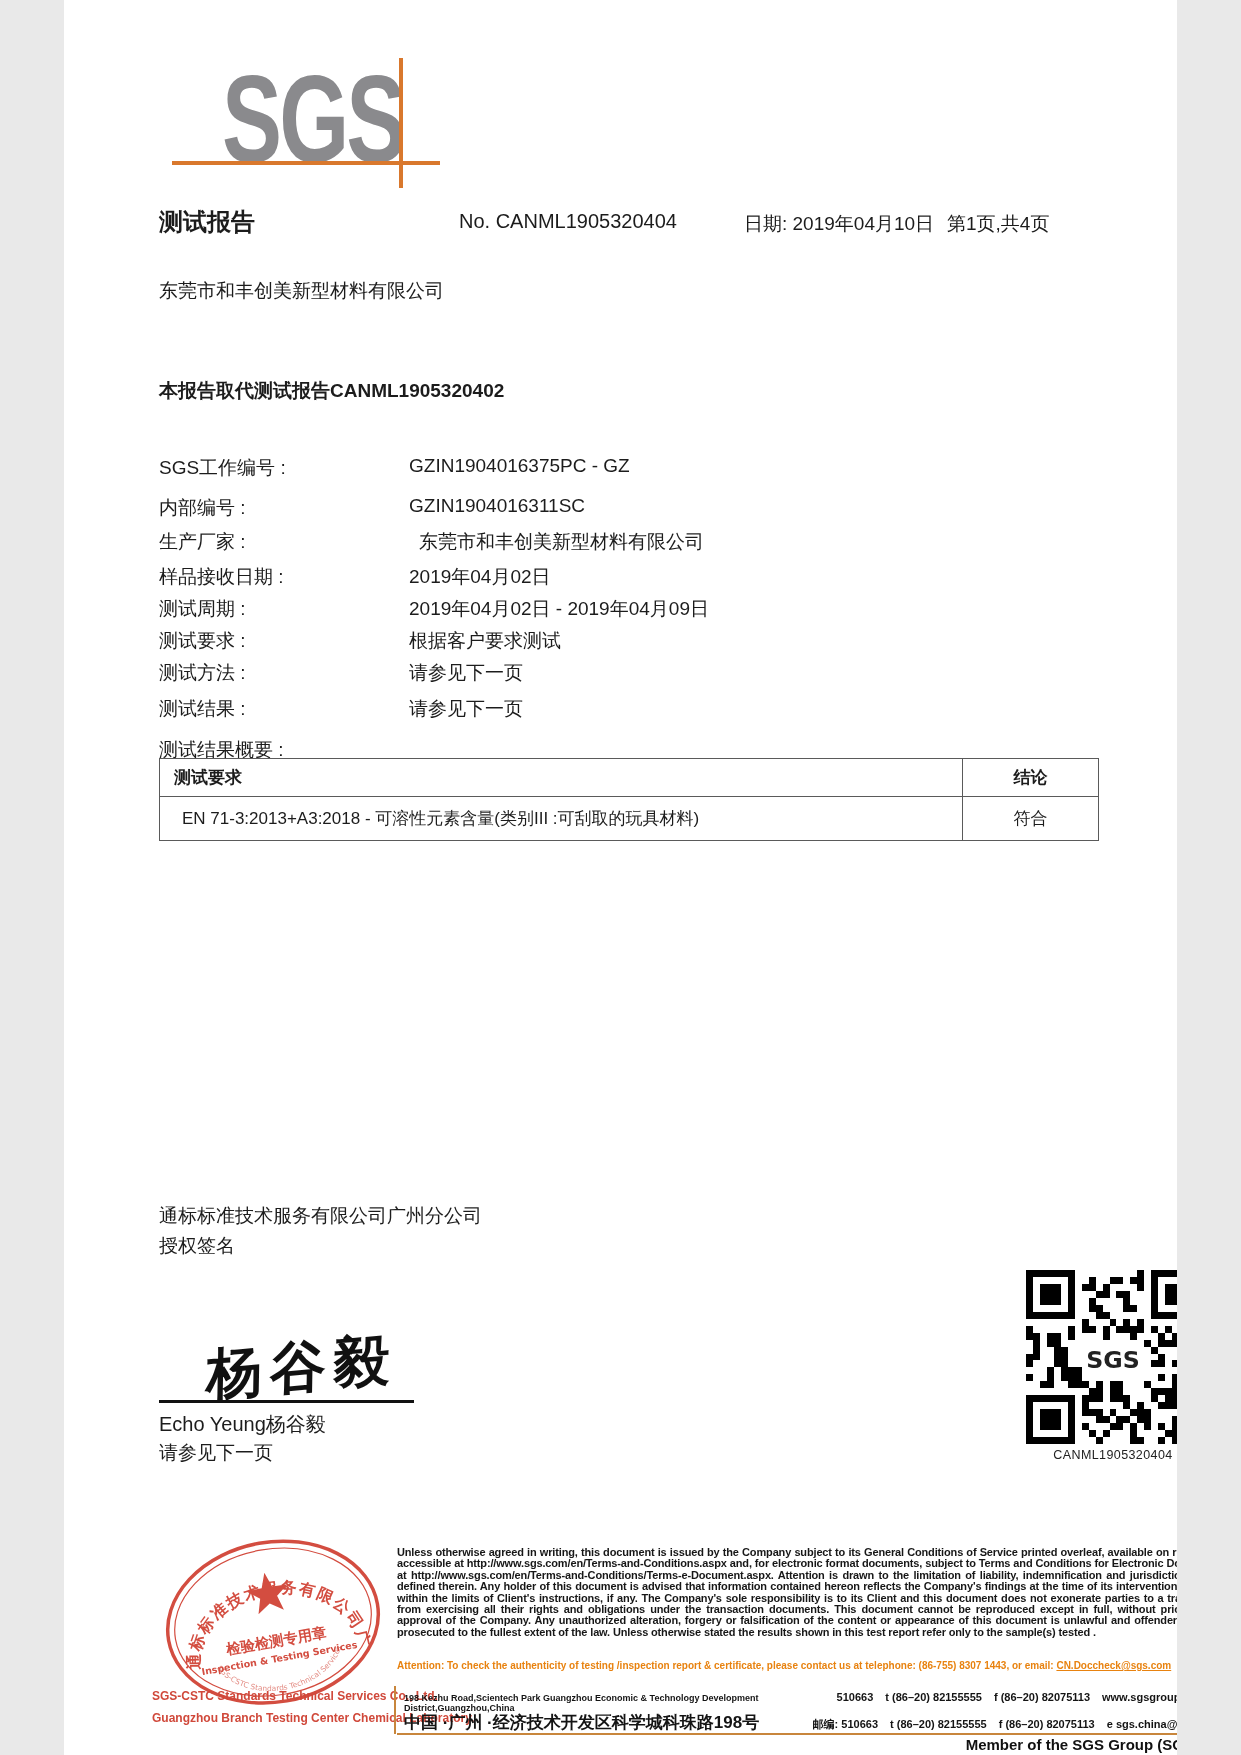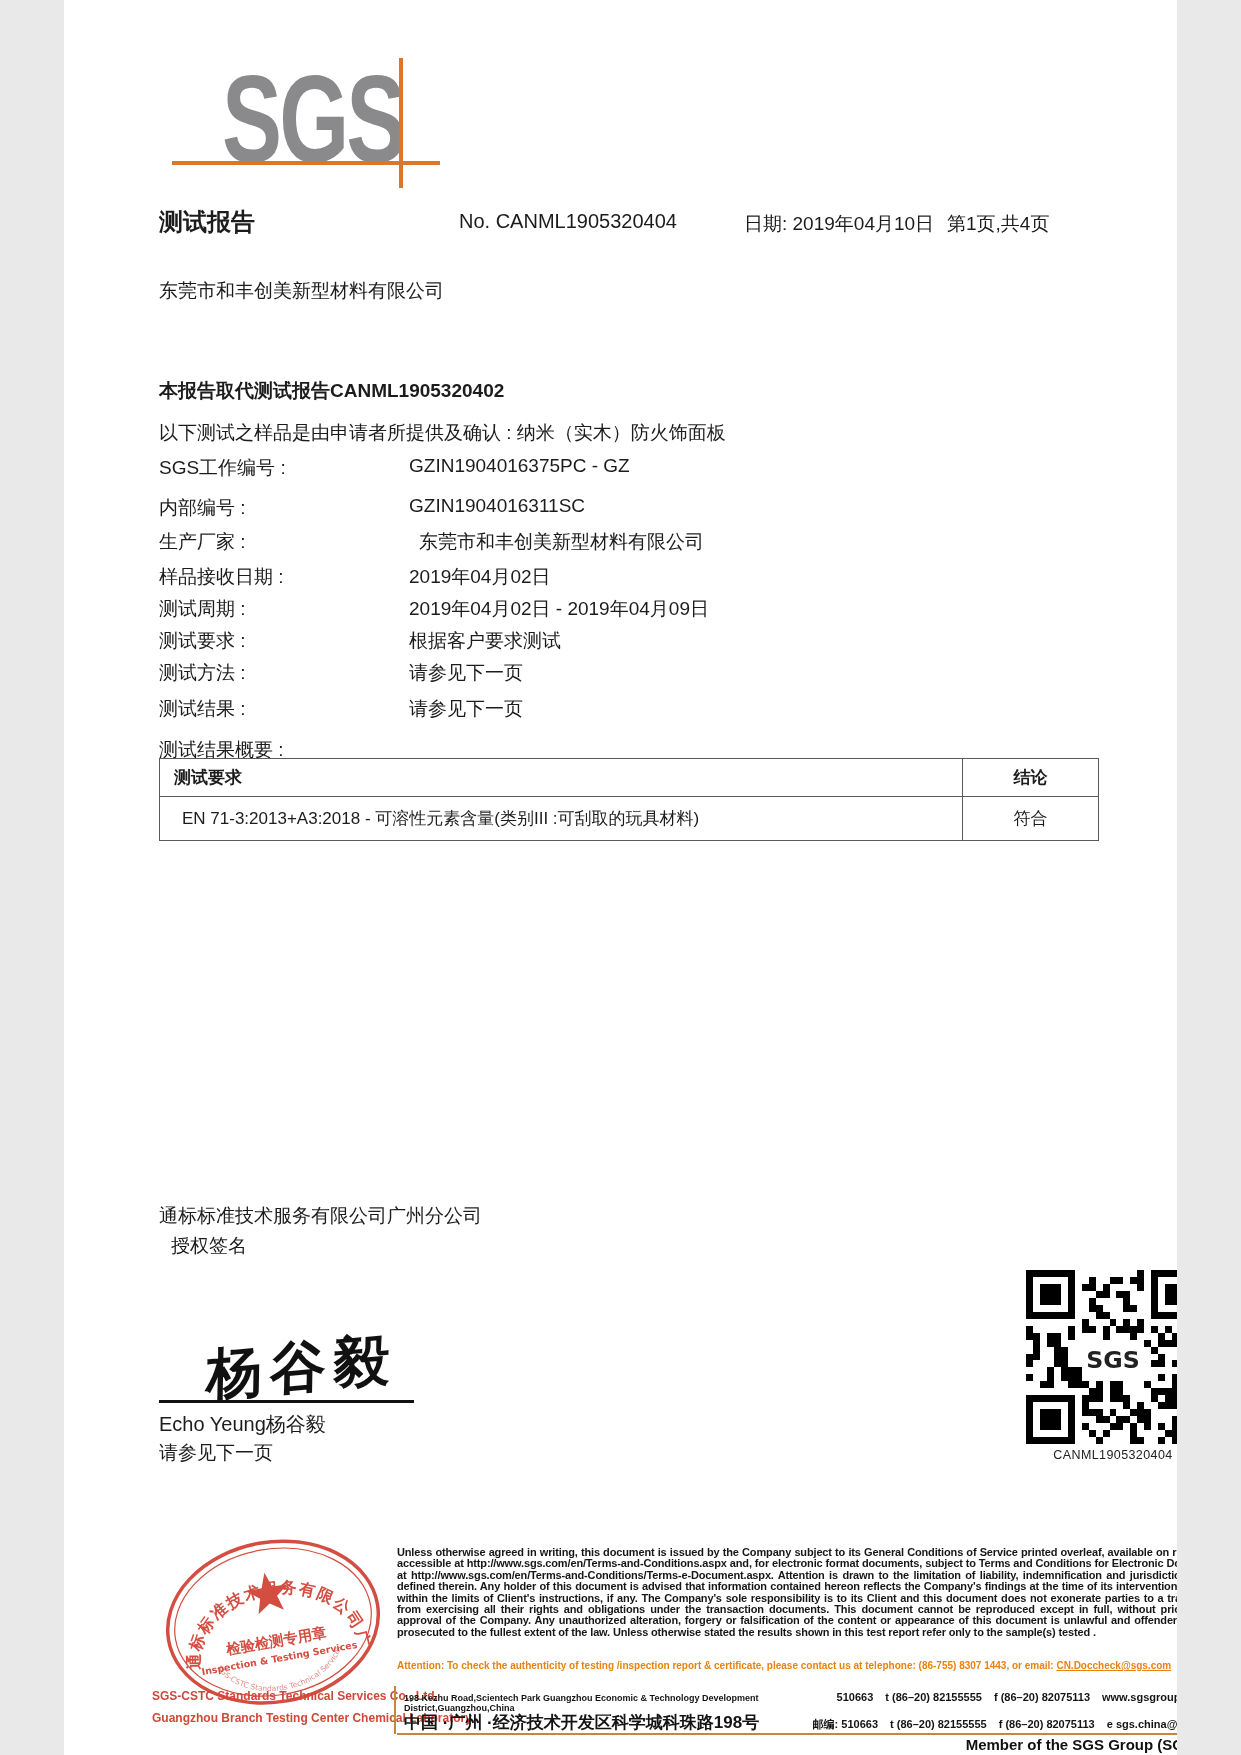--- a/index.html
+++ b/index.html
@@ -34,21 +34,21 @@
   .summary-heading{left:95px;top:737px;font-size:19px;}
 
   .rtable{left:95px;top:758px;width:940px;border:1px solid #5a5a5a;border-collapse:collapse;}
   .rtable td,.rtable th{border:1px solid #5a5a5a;font-size:17px;text-align:left;}
   .rtable th.c1{padding:7px 8px 7px 14px;font-weight:bold;height:21px;}
   .rtable th.c2{width:133px;text-align:center;font-weight:bold;}
   .rtable td.c1{padding:10px 8px 10px 22px;font-weight:normal;}
   .rtable td.c2{text-align:center;}
 
   .sig-company{left:95px;top:1203px;font-size:19px;}
-  .sig-auth{left:95px;top:1233px;font-size:19px;margin-left:12px;}
+  .sig-auth{left:95px;top:1233px;font-size:19px;}
   .handwriting{left:142px;top:1330px;font-size:56px;font-weight:bold;color:#111;
     transform:rotate(-5deg) skewX(-6deg);letter-spacing:8px;}
   .sig-line{left:95px;top:1400px;width:255px;height:3px;background:#111;}
   .sig-name{left:95px;top:1411px;font-size:20px;}
   .sig-title{left:95px;top:1440px;font-size:19px;}
 
   .qr{left:962px;top:1270px;width:174px;height:174px;}
   .qr-label{left:956px;top:1448px;width:186px;text-align:center;font-size:12.5px;
     letter-spacing:0.4px;color:#222;}
 
@@ -82,21 +82,20 @@
   <div class="abs logo-vline"></div>
 
   <div class="abs title">测试报告</div>
   <div class="abs report-no">No. CANML1905320404</div>
   <div class="abs date">日期: 2019年04月10日</div>
   <div class="abs pages">第1页,共4页</div>
 
   <div class="abs cn applicant-name">东莞市和丰创美新型材料有限公司</div>
 
   <div class="abs cn replace-note">本报告取代测试报告CANML1905320402</div>
-  <div class="abs cn sample-note">以下测试之样品是由申请者所提供及确认 : 纳米（实木）防火饰面板</div>
 
   <div class="abs frow-label" style="top:455px">SGS工作编号 :</div>
   <div class="abs frow-value" style="top:455px">GZIN1904016375PC - GZ</div>
 
   <div class="abs frow-label" style="top:495px">内部编号 :</div>
   <div class="abs frow-value" style="top:495px">GZIN1904016311SC</div>
 
   <div class="abs frow-label" style="top:529px">生产厂家 :</div>
   <div class="abs frow-value" style="top:529px;left:355px">东莞市和丰创美新型材料有限公司</div>
 

